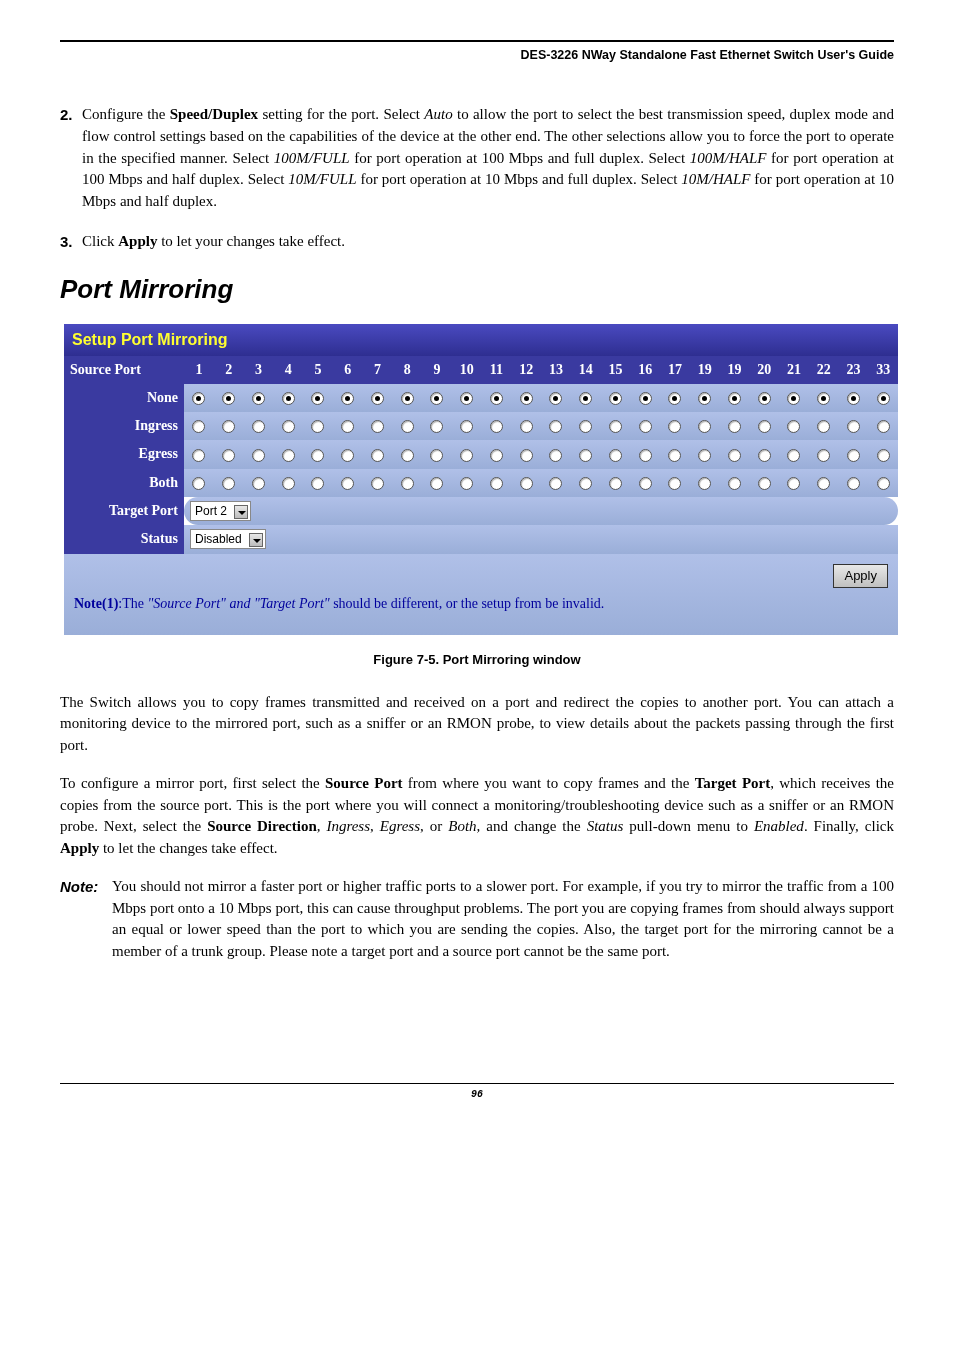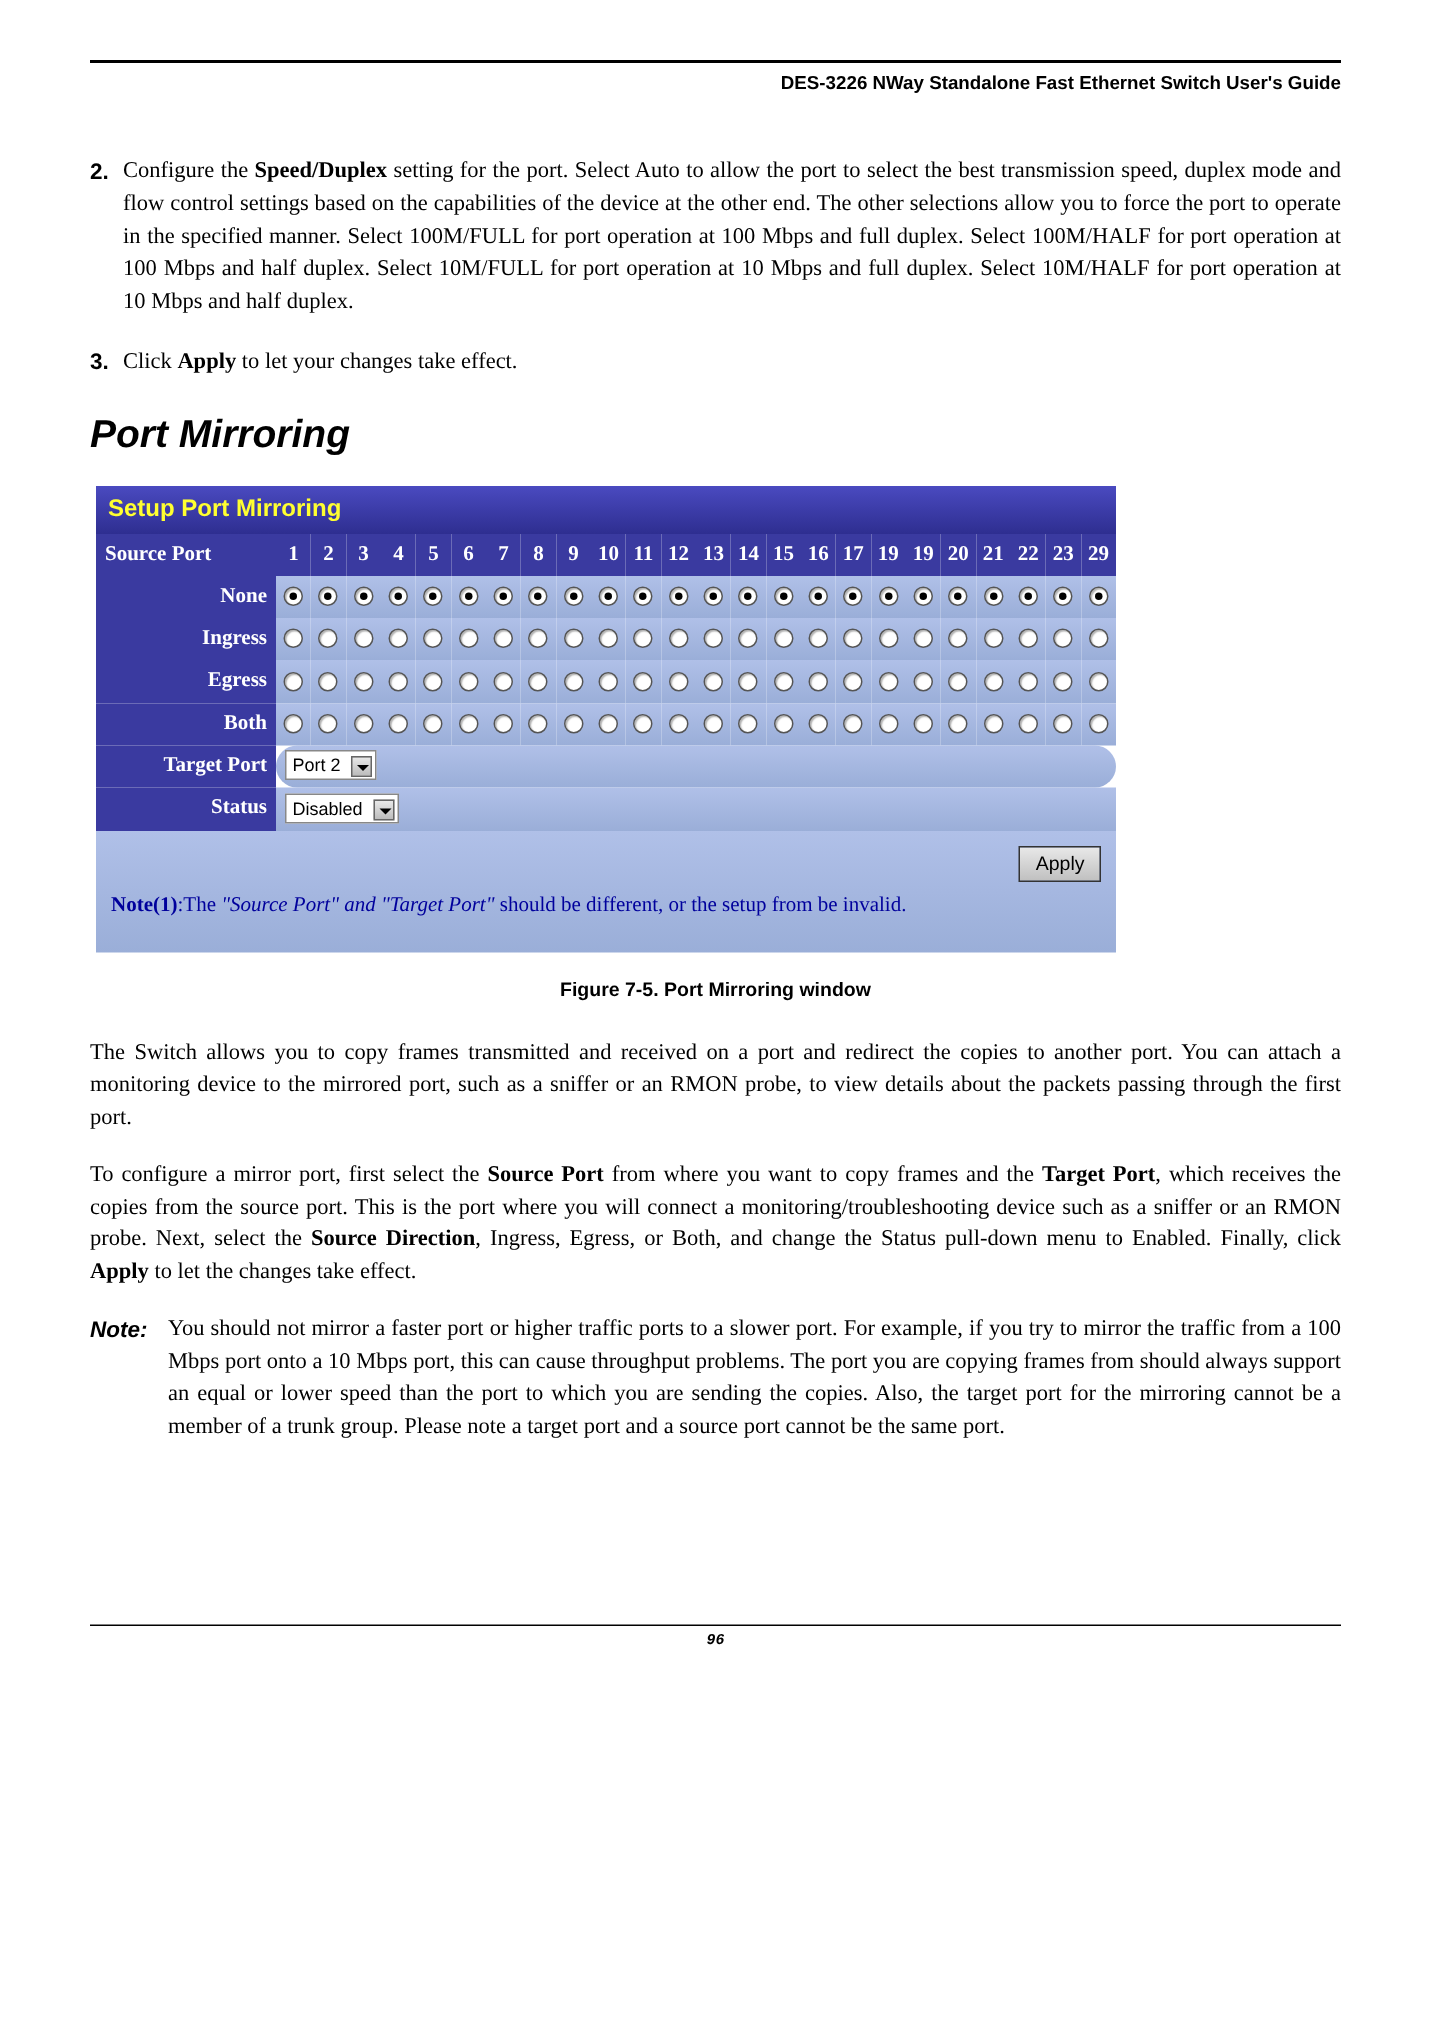--- a/index.html
+++ b/index.html
@@ -12,24 +12,24 @@
     padding: 40px 60px 40px 60px;
     font-size: 15px;
     line-height: 1.45;
   }
   .header-line { border-top: 2px solid #000; margin-bottom: 4px; }
   .header-title { font-family: Arial, sans-serif; font-weight: bold; font-size: 12.5px; text-align: right; margin-bottom: 40px; }
   .list-item { display: flex; margin-bottom: 18px; text-align: justify; }
   .list-num { font-family: Arial, sans-serif; font-weight: bold; min-width: 22px; }
   .list-body { flex: 1; }
   .bold { font-weight: bold; }
-  .italic { }
+  .italic { font-style: italic; }
   h2.section { font-family: Arial, sans-serif; font-style: italic; font-weight: bold; font-size: 26px; margin: 18px 0 16px 0; }
   
-  .panel { width: 680px; margin: 0 2px 0 4px; }
+  .panel { width: 834px; margin: 0 2px 0 4px; }
   .panel-title {
     background: #3a3aa0;
     background: linear-gradient(#4a4ac0,#2e2e90);
     color: #ffff30; font-weight: bold;
     font-family: Arial, sans-serif; font-size: 16px;
     padding: 4px 8px;
   }
   table.mirror { border-collapse: collapse; width: 100%; table-layout: fixed; font-family: "Times New Roman", serif; }
   table.mirror td, table.mirror th { padding: 2px 0; text-align: center; vertical-align: middle; font-size: 14px; }
   table.mirror .rowlabel {
@@ -143,21 +143,21 @@
           <th>14</th>
           <th>15</th>
           <th>16</th>
           <th>17</th>
           <th>19</th>
           <th>19</th>
           <th>20</th>
           <th>21</th>
           <th>22</th>
           <th>23</th>
-          <th>29</th>
+          <th>33</th>
         </tr>
         <tr>
           <td class="rowlabel">None</td>
           <td class="cell"><span class="radio checked"></span></td>
           <td class="cell"><span class="radio checked"></span></td>
           <td class="cell"><span class="radio checked"></span></td>
           <td class="cell"><span class="radio checked"></span></td>
           <td class="cell"><span class="radio checked"></span></td>
           <td class="cell"><span class="radio checked"></span></td>
           <td class="cell"><span class="radio checked"></span></td>

